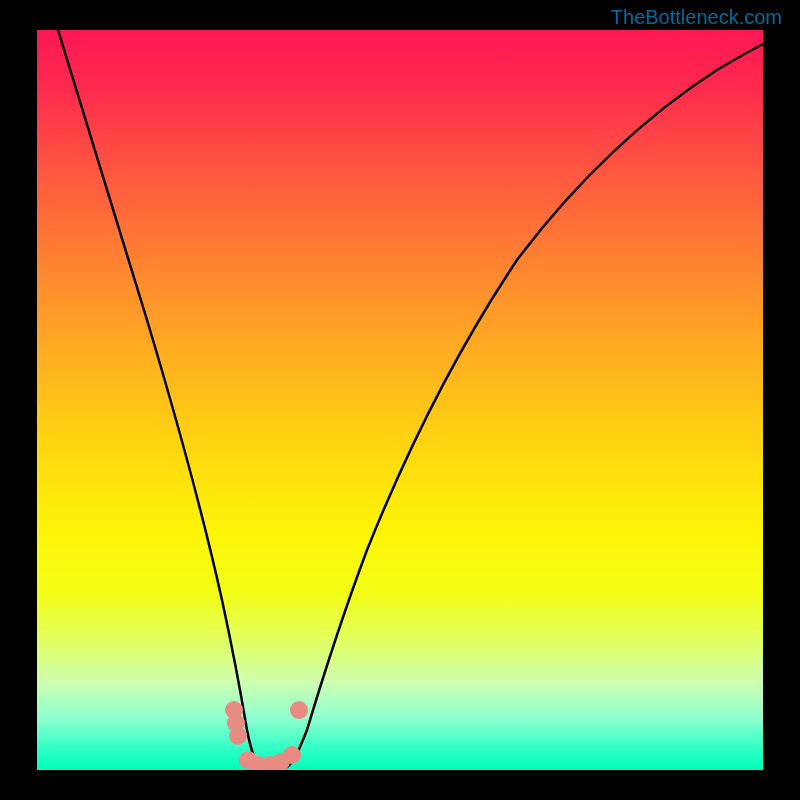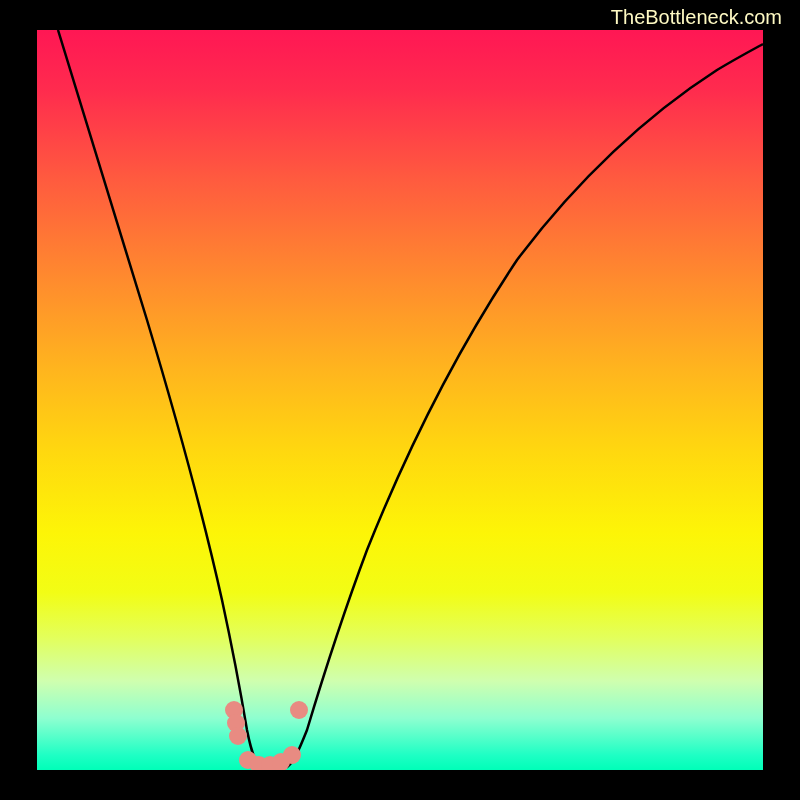--- a/index.html
+++ b/index.html
@@ -8,21 +8,21 @@
     width: 800px;
     height: 800px;
     background: #000000;
     position: relative;
     font-family: Arial, sans-serif;
   }
   .watermark {
     position: absolute;
     top: 6px;
     right: 18px;
-    color: #fef9c3;
+    color: #0369a1;
     font-size: 20px;
     font-weight: 500;
     z-index: 10;
   }
   .plot-area {
     position: absolute;
     left: 37px;
     top: 30px;
     width: 726px;
     height: 740px;

